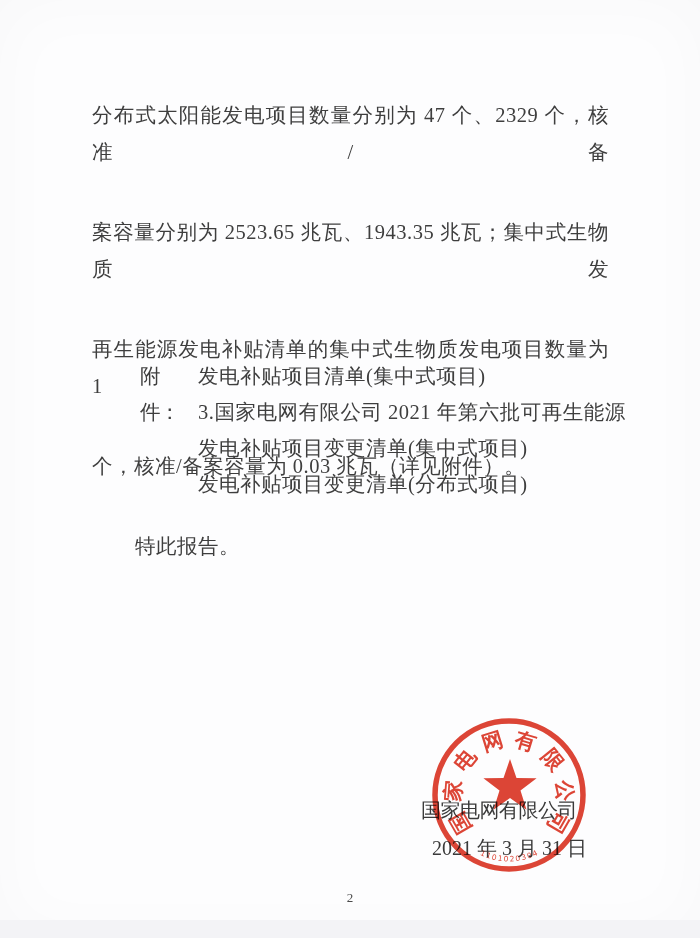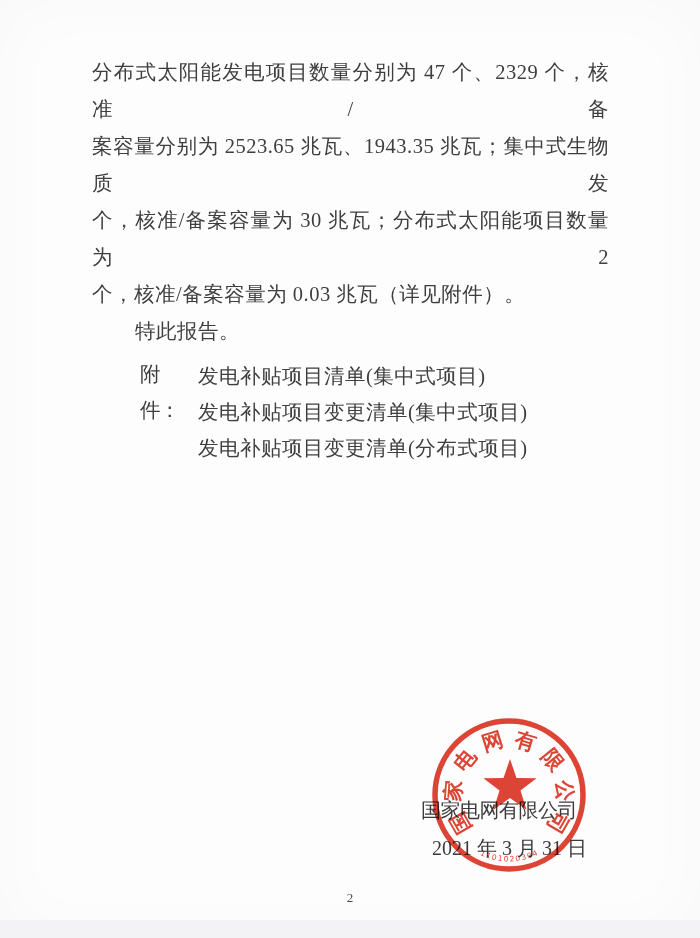--- a/index.html
+++ b/index.html
@@ -26,21 +26,21 @@
   
   .body-text {
     position: absolute;
     left: 92px;
     top: 54px;
     width: 517px;
     font-size: 20.5px;
     line-height: 37px;
     letter-spacing: 0.5px;
   }
-  .bline { white-space: nowrap; }
+  .bline { white-space: nowrap; margin-top: 43px; }
   .jline {
     white-space: normal;
     text-align: justify;
     text-align-last: justify;
   }
   .closing { text-indent: 43px; }
   
   .attachments {
     position: absolute;
     left: 140px;
@@ -48,21 +48,20 @@
     display: flex;
     align-items: flex-start;
     font-size: 20.5px;
     line-height: 36px;
     letter-spacing: 0.5px;
   }
   .att-label {
     flex: 0 0 auto;
     width: 58px;
     letter-spacing: -1px;
-    font-family: Liberation Mono, monospace;
   }
   .att-items { flex: 0 0 auto; width: 422px; }
   .att-line { white-space: nowrap; }
   
   .sig-company {
     position: absolute;
     left: 421px;
     top: 797px;
     font-size: 20px;
     letter-spacing: -0.5px;
@@ -107,34 +106,35 @@
   }
 </style>
 </head>
 <body>
 
 <div class="page">
 
   <div class="body-text">
     <div class="bline jline">分布式太阳能发电项目数量分别为 47 个、2329 个，核准/备</div>
     <div class="bline jline">案容量分别为 2523.65 兆瓦、1943.35 兆瓦；集中式生物质发</div>
-    <div class="bline jline">个，核准/备案容量为 30 兆瓦；分布式太阳能项目数量为 2</div>
+    <div class="bline jline">再生能源发电补贴清单的集中式生物质发电项目数量为 1</div>
     <div class="bline">个，核准/备案容量为 0.03 兆瓦（详见附件）。</div>
     <div class="bline closing">特此报告。</div>
   </div>
 
   <div class="attachments">
     <div class="att-label">附件：</div>
     <div class="att-items">
       <div class="att-item">
         <div class="att-line">发电补贴项目清单(集中式项目)</div>
       </div>
       <div class="att-item">
       </div>
       <div class="att-item">
+        <div class="att-line">3.国家电网有限公司 2021 年第六批可再生能源</div>
         <div class="att-line">发电补贴项目变更清单(集中式项目)</div>
       </div>
       <div class="att-item">
         <div class="att-line">发电补贴项目变更清单(分布式项目)</div>
       </div>
     </div>
   </div>
 
   <div class="sig-company">国家电网有限公司</div>
   <div class="sig-date">2021 年 3 月 31 日</div>

